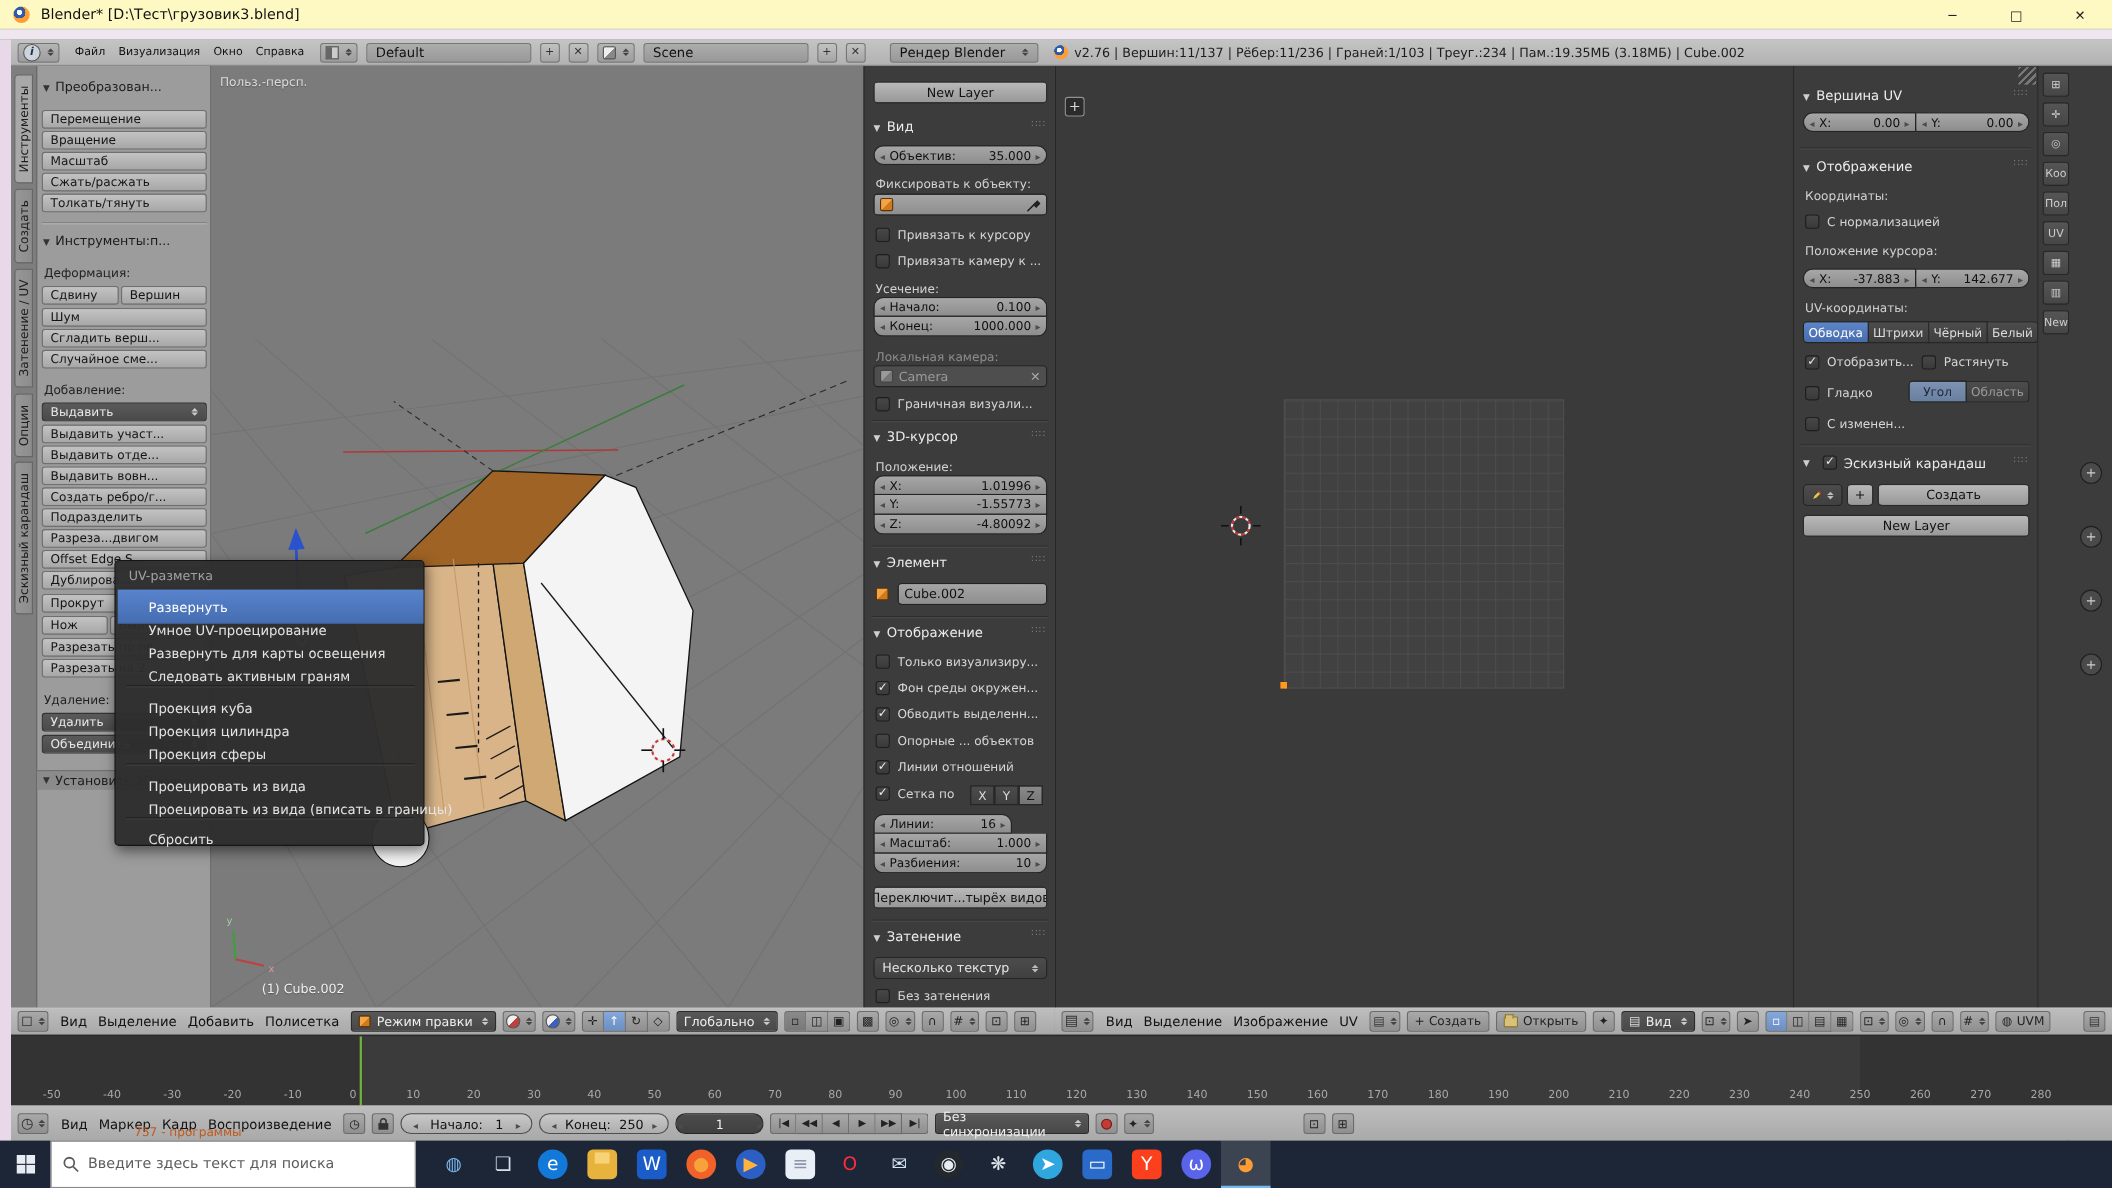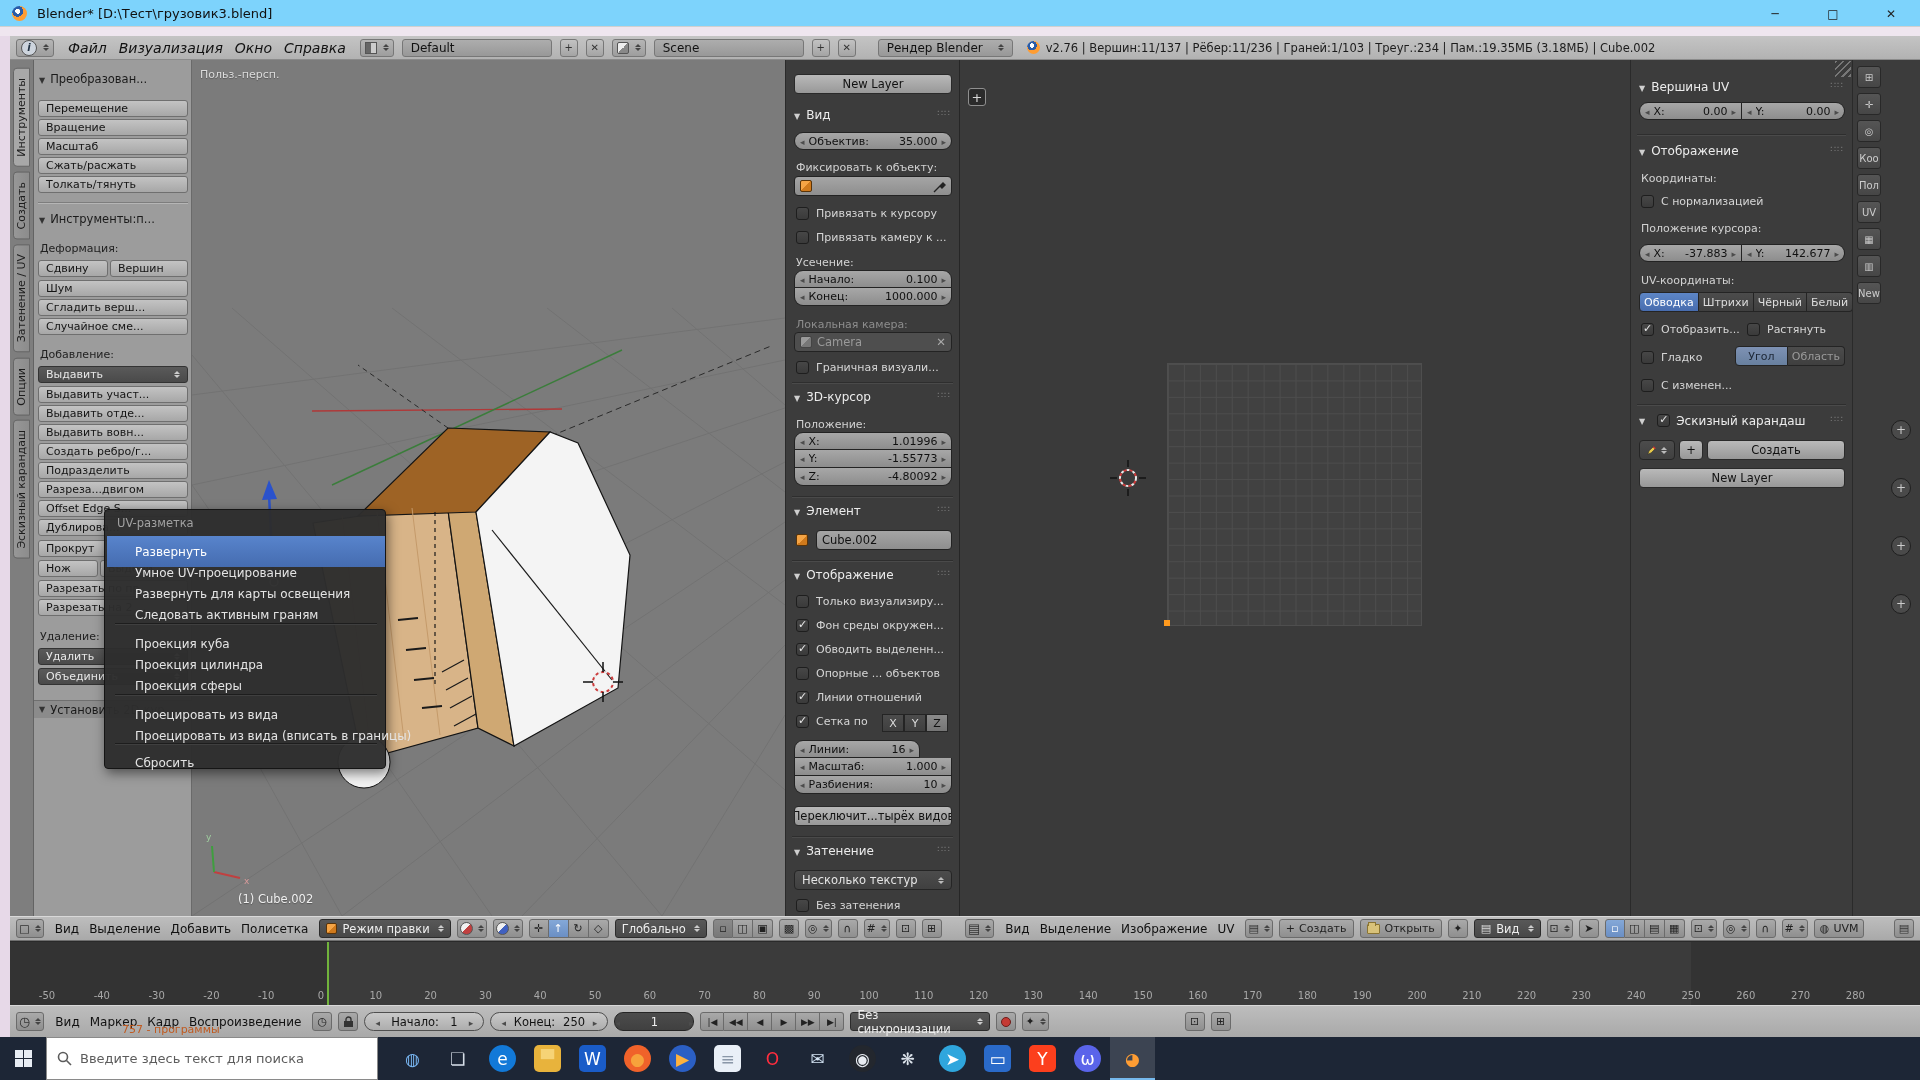--- a/index.html
+++ b/index.html
@@ -1,30 +1,30 @@
 <!DOCTYPE html>
 <html><head>
 <meta charset="utf-8">
 <style>
   html,body{margin:0;padding:0;background:#000;}
   *{box-sizing:border-box;font-family:"DejaVu Sans","Liberation Sans",sans-serif;}
   #screen{position:relative;width:1920px;height:1080px;background:#7b7b7b;overflow:hidden;font-size:12px;}
   .abs{position:absolute;}
 
   
-  #titlebar{left:0;top:0;width:1920px;height:27px;background:#7dd3fc;border-bottom:1px solid #d0d0d0;display:flex;align-items:center;color:#111;font-size:13px;}
+  #titlebar{left:0;top:0;width:1920px;height:27px;background:#fef9c3;border-bottom:1px solid #d0d0d0;display:flex;align-items:center;color:#111;font-size:13px;}
   .blogo{width:15px;height:15px;border-radius:50%;background:radial-gradient(circle at 38% 35%,#fff 0 18%,#2a5ca8 19% 40%,#ff9d33 41%);display:inline-block;}
   #winbtns{position:absolute;right:0;top:0;height:27px;display:flex;}
   .winbtn{width:58px;height:27px;display:flex;align-items:center;justify-content:center;color:#222;font-size:12px;}
   #gapstrip{left:0;top:27px;width:1920px;height:9px;background:#efe6ef;}
   #pinkstrip{left:0;top:36px;width:10px;height:1001px;background:#e7d9e8;z-index:40;}
 
   
   #menubar{left:10px;top:36px;width:1910px;height:24px;background:linear-gradient(#c4c4c4,#b2b2b2);border-bottom:1px solid #8b8b8b;display:flex;align-items:center;gap:8px;padding:0 6px;color:#111;}
-  .mmenu{padding:0 6px;font-size:14px;color:#111;font-style:italic;}
+  .mmenu{padding:0 6px;font-size:10px;color:#111;}
   .wbox{display:flex;align-items:center;gap:3px;background:linear-gradient(#b5b5b5,#9d9d9d);border:1px solid #777;border-radius:3px;height:18px;padding:0 4px;font-size:12px;color:#111;}
   .wfield{background:linear-gradient(#adadad,#989898);border:1px solid #777;border-radius:3px;height:18px;display:flex;align-items:center;padding:0 8px;min-width:120px;font-size:12px;color:#111;}
   .roundbtn{width:18px;height:18px;border:1px solid #777;border-radius:3px;background:linear-gradient(#c2c2c2,#a4a4a4);display:flex;align-items:center;justify-content:center;font-size:10px;color:#333;}
   .spin{display:inline-flex;flex-direction:column;align-items:center;color:#444;margin-left:3px;}
   .spin::before{content:"";border:3px solid transparent;border-bottom-color:currentColor;margin-bottom:1px;}
   .spin::after{content:"";border:3px solid transparent;border-top-color:currentColor;}
   .infoico{width:16px;height:16px;border:1px solid #555;border-radius:50%;display:flex;align-items:center;justify-content:center;font-size:10px;color:#234;background:#cdd4dd;}
   .infoico::before{content:"i";font-style:italic;font-weight:bold;}
   #stats{font-size:11.5px;color:#1c1c1c;margin-left:6px;display:flex;align-items:center;gap:6px;}
 

